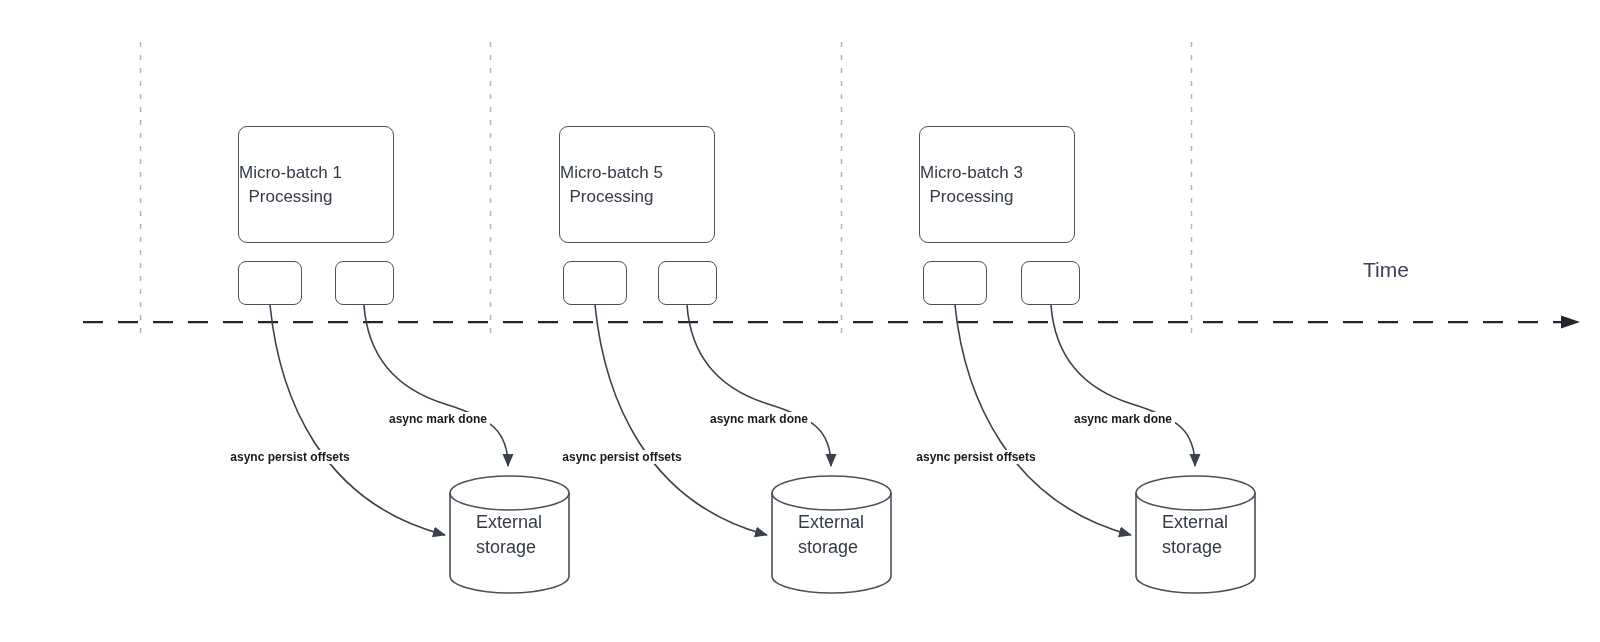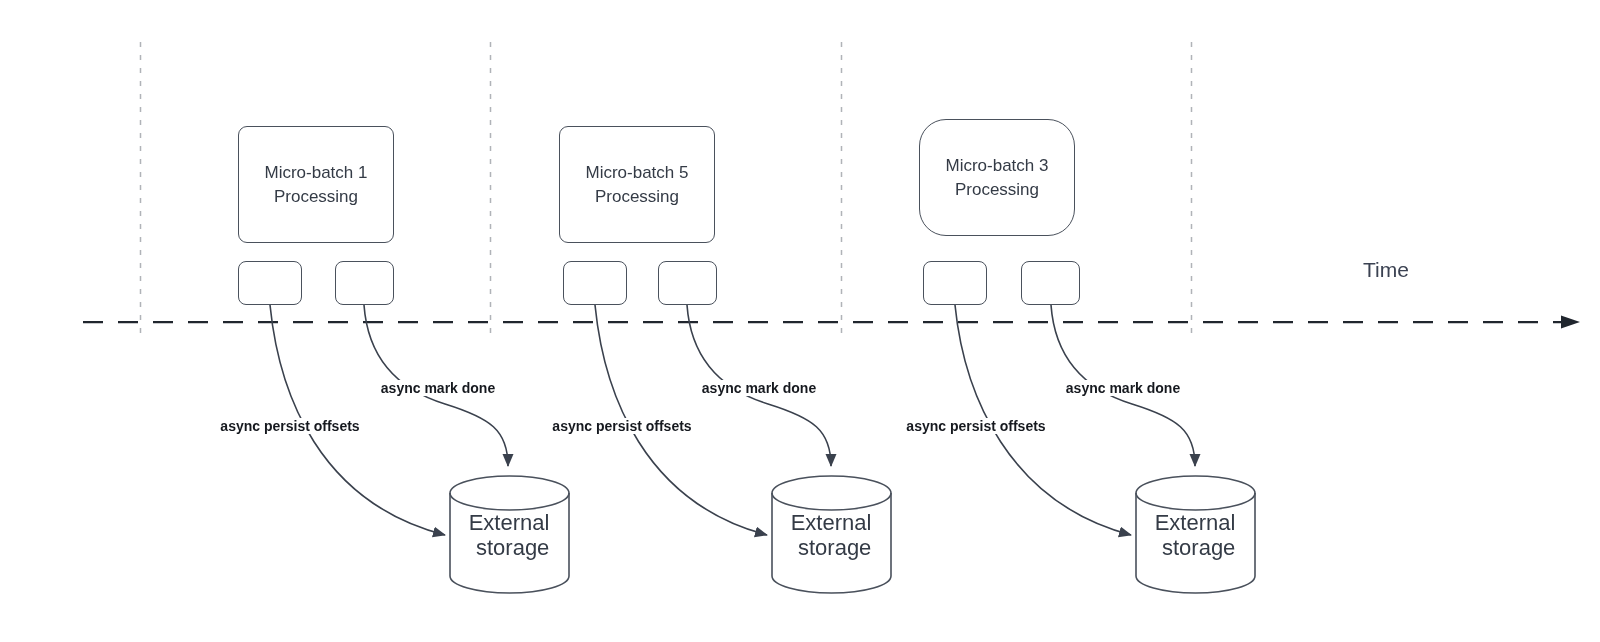--- a/index.html
+++ b/index.html
@@ -19,21 +19,21 @@
   }
   .mainbox {
     position: absolute;
     width: 156px;
     height: 117px;
     border: 1.6px solid #4a515c;
     border-radius: 9px;
     background: #ffffff;
     display: flex;
     align-items: center;
-    justify-content: center;
+    justify-content: flex-start;
     text-align: center;
     font-size: 17px;
     line-height: 24px;
     color: #343b46;
     white-space: pre-line;
     box-sizing: border-box;
   }
   .smallbox {
     position: absolute;
     height: 44px;
@@ -41,32 +41,33 @@
     border-radius: 8px;
     background: #ffffff;
     box-sizing: border-box;
     top: 261px;
   }
   .smallbox.a { width: 64px; }
   .smallbox.b { width: 59px; }
   .edge-label {
     position: absolute;
     transform: translate(-50%, -50%);
-    font-size: 14px;
+    font-size: 12px;
     font-weight: bold;
     color: #16191f;
     background: #ffffff;
     padding: 0 3px;
     white-space: nowrap;
+    margin-top: 31px;
   }
   .storage-label {
     position: absolute;
     transform: translate(-50%, -50%);
-    text-align: right;
-    font-size: 22px;
+    text-align: left;
+    font-size: 18px;
     line-height: 25px;
     color: #343b46;
     white-space: pre-line;
   }
   .time-label {
     position: absolute;
     transform: translate(-50%, -50%);
     font-size: 21px;
     color: #3b4252;
     white-space: nowrap;
@@ -130,21 +131,21 @@
     <span>Micro-batch 5
 Processing</span>
   </div>
   <div class="smallbox a" style="left:563px;"></div>
   <div class="smallbox b" style="left:658px;"></div>
   <div class="edge-label" style="left:622px; top:426px;">async persist offsets</div>
   <div class="edge-label" style="left:759px; top:388px;">async mark done</div>
   <div class="storage-label" style="left:831px; top:535px;">External
 storage</div>
 
-  <div class="mainbox" style="left:919px; top:119px;border-radius:27px;">
+  <div class="mainbox" style="left:919px; top:126px;">
     <span>Micro-batch 3
 Processing</span>
   </div>
   <div class="smallbox a" style="left:923px;"></div>
   <div class="smallbox b" style="left:1021px;"></div>
   <div class="edge-label" style="left:976px; top:426px;">async persist offsets</div>
   <div class="edge-label" style="left:1123px; top:388px;">async mark done</div>
   <div class="storage-label" style="left:1195px; top:535px;">External
 storage</div>
 

